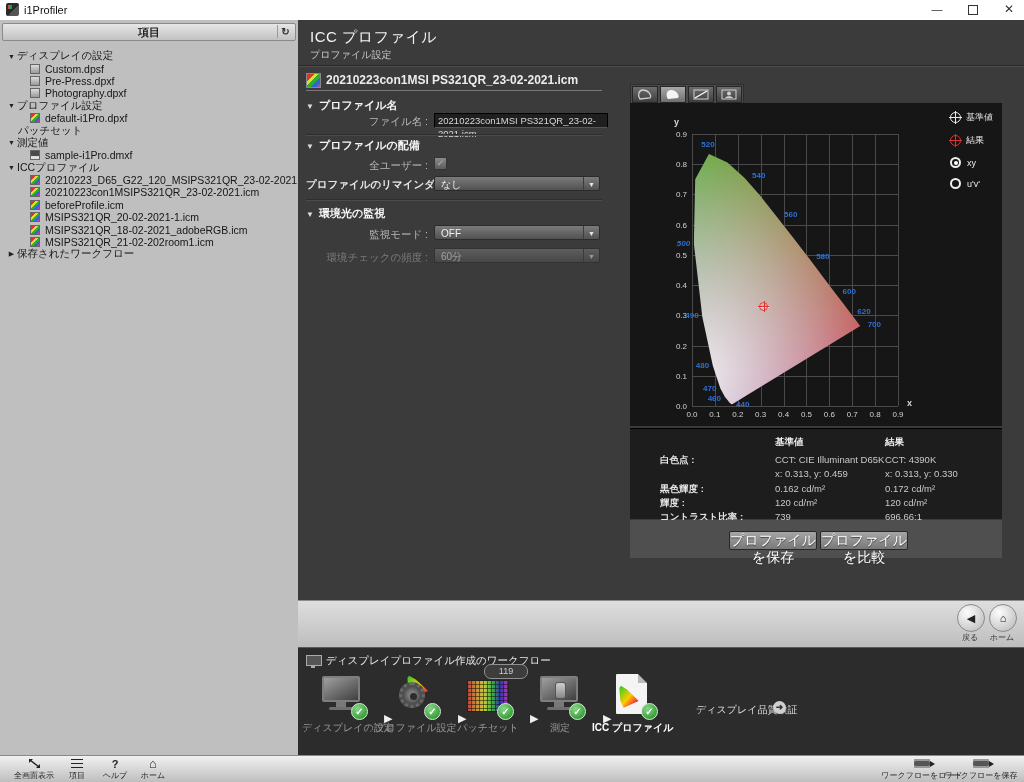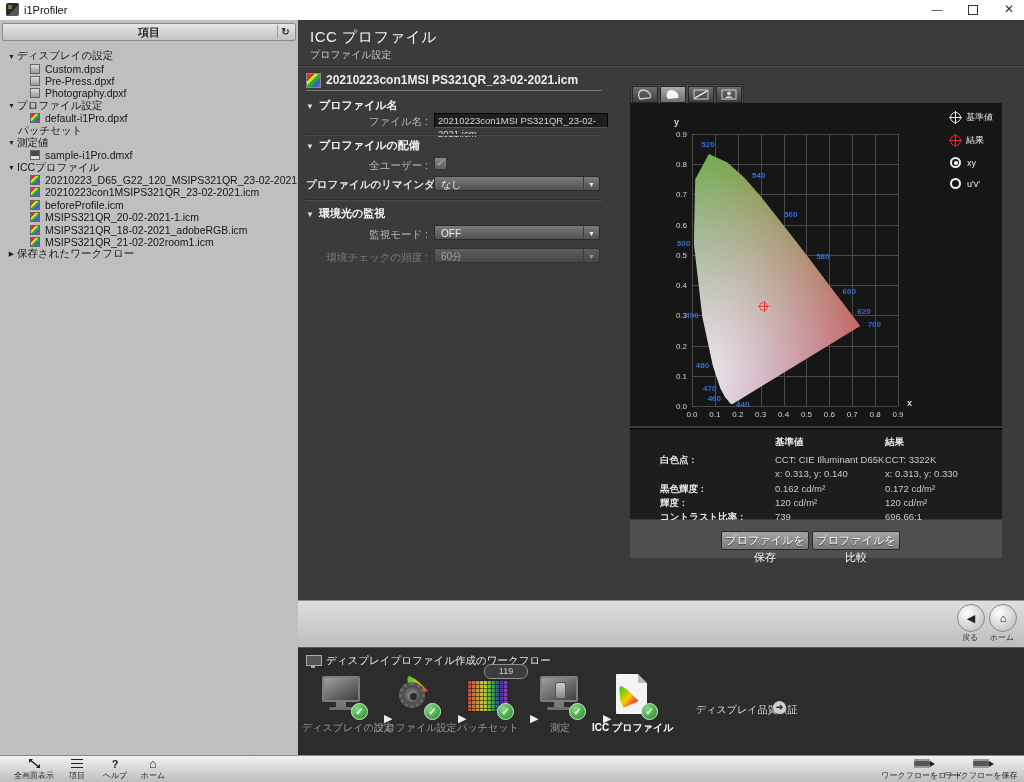--- a/index.html
+++ b/index.html
@@ -83,22 +83,22 @@
   
   #infotable{left:332px;top:408px;width:372px;height:90px;background:#1d1d1d;border-top:1px solid #000;}
   .t-cell{position:absolute;font-size:9.5px;color:#c9c9c9;white-space:nowrap;}
   .t-cell.lab{left:30px;font-weight:bold;color:#e3e3e3;}
   .t-cell.c1{left:145px;}
   .t-cell.c2{left:255px;}
   .t-cell.hd{font-weight:bold;color:#f0f0f0;}
   
   #btnstrip{left:332px;top:500px;width:372px;height:38px;background:#4f4f4f;}
   .pbtn{position:absolute;top:11px;width:86px;height:17px;border:1px solid #282828;border-radius:2px;
-    background:linear-gradient(#a6a6a6,#787878);color:#fff;font-size:11px;text-align:center;line-height:17px;
-    text-shadow:0 1px 1px #333;}
+    background:linear-gradient(#a6a6a6,#787878);color:#fff;font-size:14px;text-align:center;line-height:17px;
+    text-shadow:0 1px 1px #333;margin-left:8px;}
   
   #navband{left:0;top:580px;width:726px;height:47px;background:linear-gradient(#dedede,#bdbdbd);border-top:1px solid #8c8c8c;}
   .navcirc{position:absolute;top:3px;width:26px;height:26px;border-radius:50%;border:1px solid #8a8a8a;
     background:radial-gradient(circle at 35% 30%,#fdfdfd,#b5b5b5);text-align:center;line-height:26px;font-size:11px;color:#222;}
   .navlab{position:absolute;top:31px;font-size:8px;color:#333;width:40px;text-align:center;}
   
   #workflow{left:0;top:627px;width:726px;height:108px;background:#2c2c2c;border-top:1px solid #5a5a5a;}
   #wf-mon{position:absolute;left:8px;top:7px;width:14px;height:9px;border:1px solid #aaa;background:#555;}
   #wf-mon:after{content:"";position:absolute;left:4px;top:9px;width:4px;height:3px;background:#aaa;}
   #wf-title{position:absolute;left:28px;top:6px;font-size:10.5px;color:#e8e8e8;}
@@ -413,22 +413,22 @@
           <span class="leg-txt">u'v'</span>
         </div>
       </div>
     </div>
 
     <div id="infotable" class="abs">
       <div class="t-cell c1 hd" style="top:7px">基準値</div>
       <div class="t-cell c2 hd" style="top:7px">結果</div>
       <div class="t-cell lab" style="top:25px">白色点 :</div>
       <div class="t-cell c1" style="top:25px">CCT: CIE Illuminant D65K</div>
-      <div class="t-cell c2" style="top:25px">CCT: 3322K</div>
-      <div class="t-cell c1" style="top:39px">x: 0.313, y: 0.140</div>
+      <div class="t-cell c2" style="top:25px">CCT: 4390K</div>
+      <div class="t-cell c1" style="top:39px">x: 0.313, y: 0.459</div>
       <div class="t-cell c2" style="top:39px">x: 0.313, y: 0.330</div>
       <div class="t-cell lab" style="top:54px">黒色輝度 :</div>
       <div class="t-cell c1" style="top:54px">0.162 cd/m²</div>
       <div class="t-cell c2" style="top:54px">0.172 cd/m²</div>
       <div class="t-cell lab" style="top:68px">輝度 :</div>
       <div class="t-cell c1" style="top:68px">120 cd/m²</div>
       <div class="t-cell c2" style="top:68px">120 cd/m²</div>
       <div class="t-cell lab" style="top:82px">コントラスト比率 :</div>
       <div class="t-cell c1" style="top:82px">739</div>
       <div class="t-cell c2" style="top:82px">696.66:1</div>

